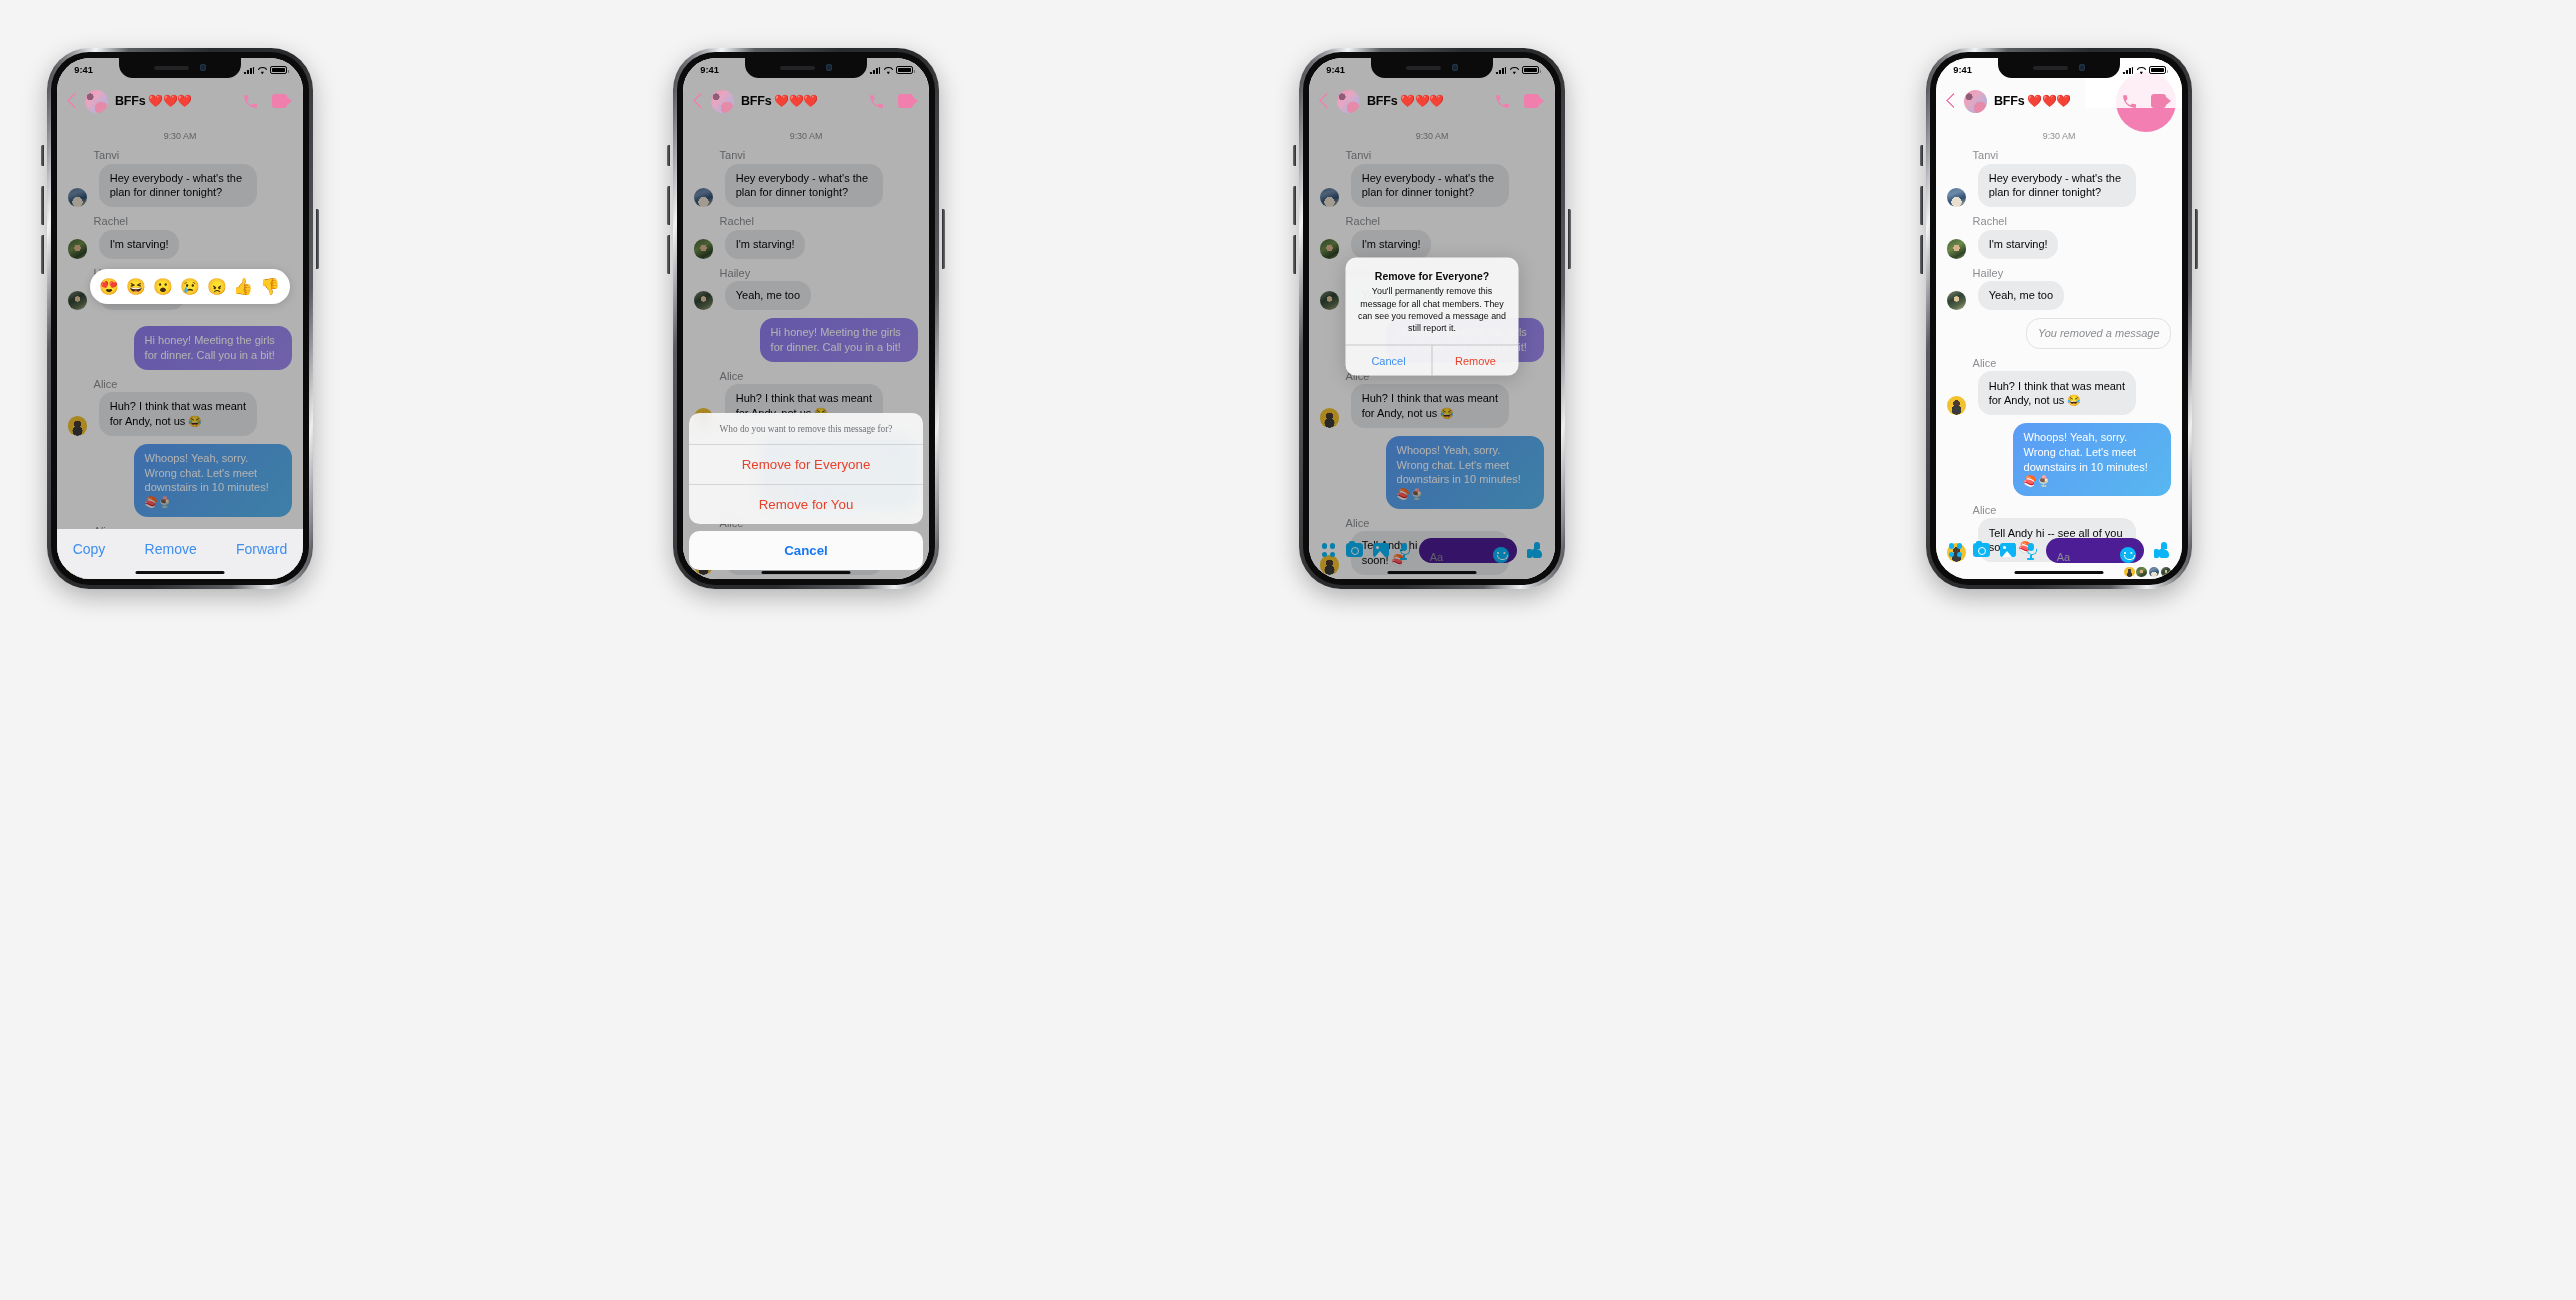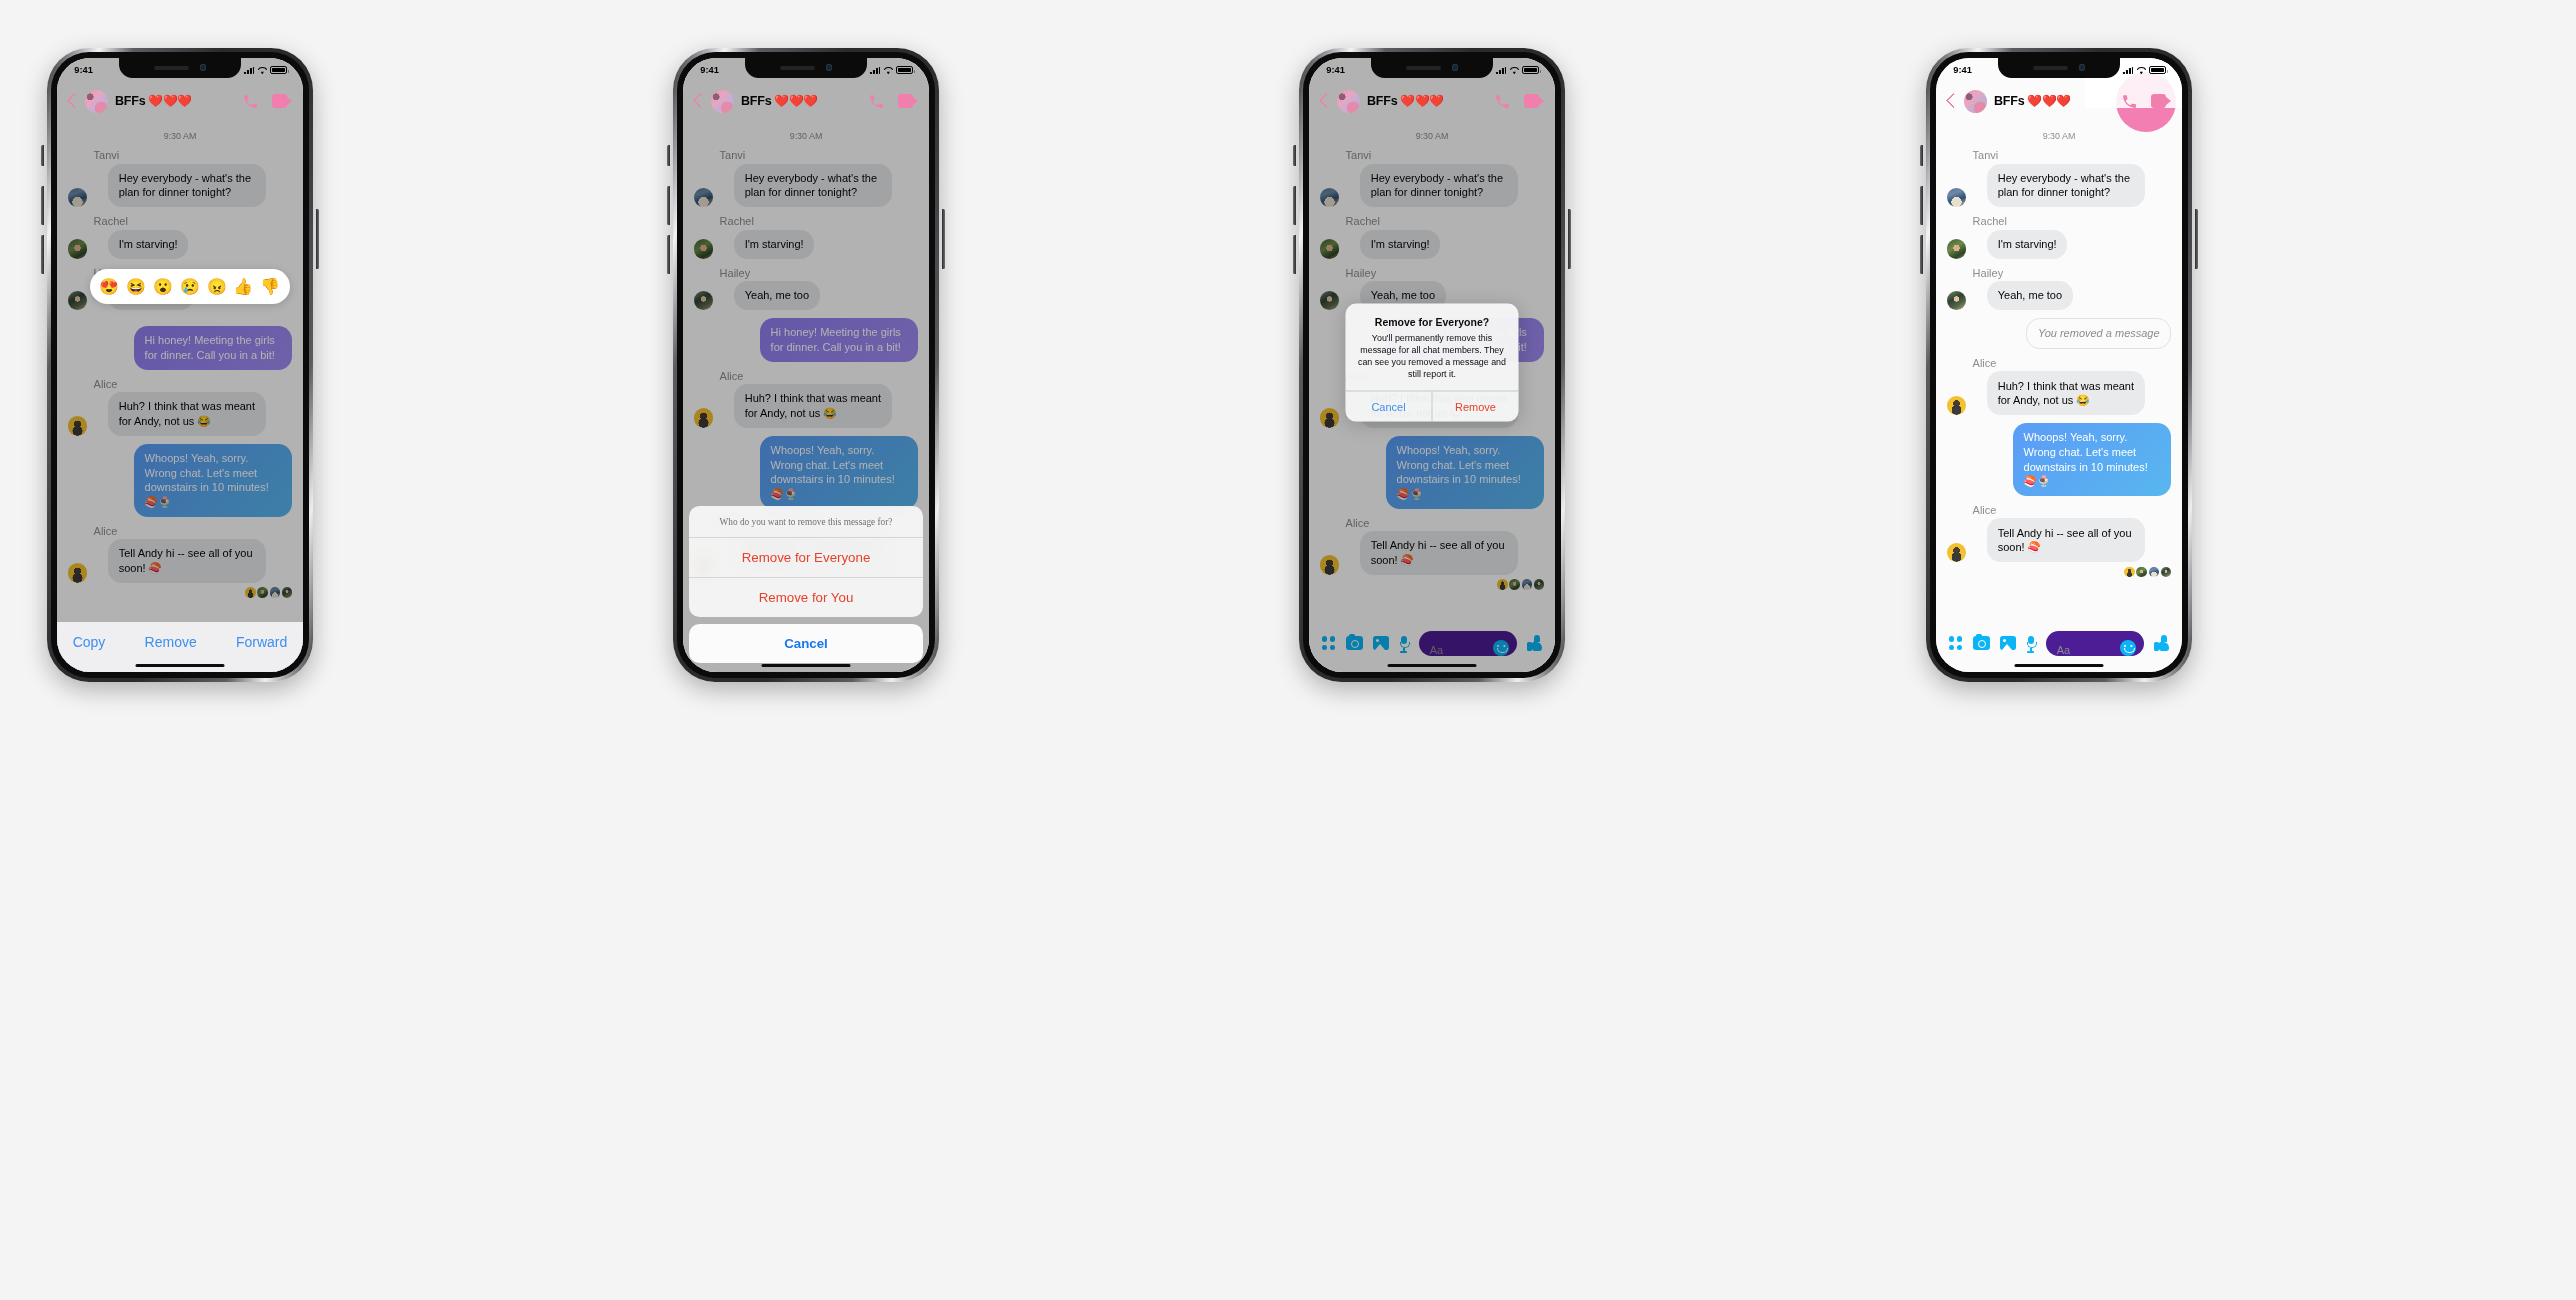--- a/index.html
+++ b/index.html
@@ -7,21 +7,21 @@
   body {
     background:#f4f4f4;
     font-family:"Liberation Sans", sans-serif;
     overflow:hidden;
     position:relative;
   }
 
   
   .phone {
     position:absolute;
-    width:266px; height:634px;
+    width:266px; height:541px;
     border-radius:42px;
     background:linear-gradient(105deg,#2b2b2d 0%,#8d8f93 6%,#f2f3f5 12%,#5a5c60 20%,#2a2b2d 40%,#2a2b2d 60%,#5a5c60 80%,#eceef0 89%,#8a8c90 95%,#2b2b2d 100%);
     padding:4px;
     box-shadow:0 8px 24px rgba(0,0,0,.28);
   }
   .phone .inner {
     position:relative;
     width:100%; height:100%;
     border-radius:38px;
     background:#0b0b0b;
@@ -90,21 +90,21 @@
   .hdr-actions{ margin-left:auto; display:flex; align-items:center; gap:13px; position:relative;}
   .phoneicon{ width:17px;height:17px;flex:none;}
   .vidicon{ width:20px;height:13.7px;flex:none;position:relative;}
   .vidicon .body{position:absolute;left:0;top:0;width:14.5px;height:13.7px;border-radius:3.2px;background:#f07fae;}
   .vidicon .tip{position:absolute;right:0;top:2.4px;width:0;height:0;
     border-top:4.4px solid transparent;border-bottom:4.4px solid transparent;border-left:5.6px solid #f07fae;}
 
   .msgarea{ position:absolute; top:64px; left:0; right:0; bottom:0; overflow:hidden;}
   .timestamp{ text-align:center; font-size:8.9px; color:#8a8d91; margin:9.7px 0 8px; font-weight:400;}
   .namelabel{ font-size:11px; color:#8a8d91; margin:0 0 2.4px 37px; }
-  .row{ display:flex; align-items:flex-end; padding:0 11.3px; margin-bottom:8px; gap:21px;}
+  .row{ display:flex; align-items:flex-end; padding:0 11.3px; margin-bottom:8px; gap:12px;}
   .row.out{ justify-content:flex-end; }
   .av{ width:19.3px;height:19.3px;border-radius:50%;flex:none; background-size:cover;}
   .av.tanvi{background:
       radial-gradient(circle at 50% 74%,#e8e0cf 0 30%,transparent 31%),
       linear-gradient(160deg,#4d6e95 0%,#6e8aa8 30%,#2f4f72 60%,#c3b59a 100%);}
   .av.rachel{background:
       radial-gradient(circle at 50% 45%,#d9b28b 0 22%,transparent 23%),
       linear-gradient(150deg,#3f5c33 0%,#6d8a4a 40%,#2e4426 75%,#8aa06a 100%);}
   .av.hailey{background:
       radial-gradient(circle at 50% 42%,#e0c49c 0 18%,transparent 19%),

